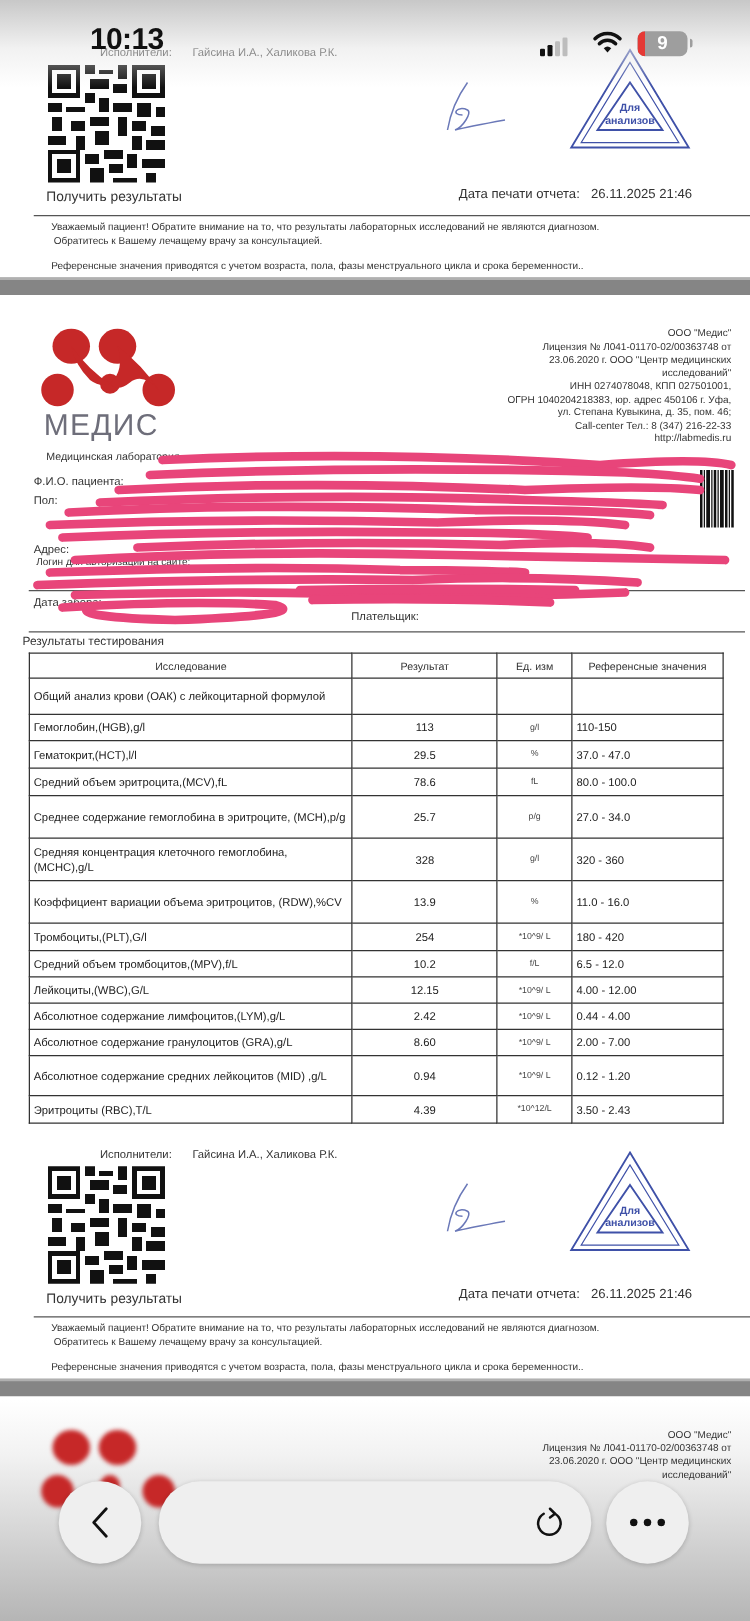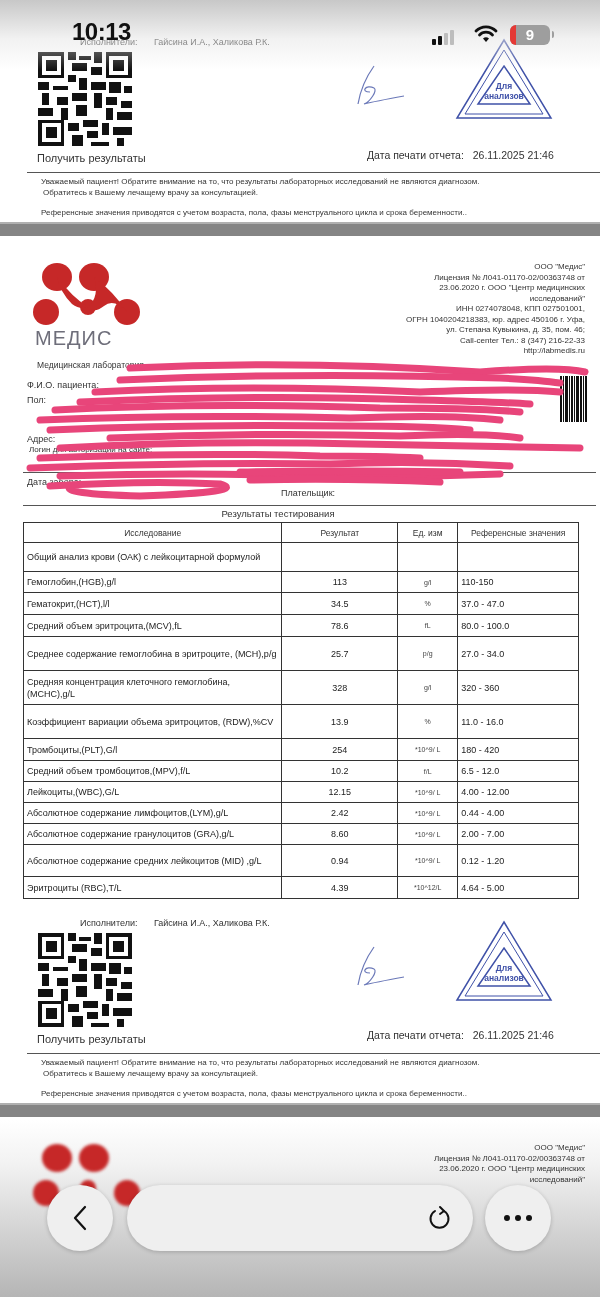--- a/index.html
+++ b/index.html
@@ -28,29 +28,29 @@
   .qr svg { width: 100%; height: 100%; }
   .qr-caption { font-size: 11px; color: #333; }
   .signature { position: absolute; }
   .stamp { position: absolute; width: 98px; height: 82px; }
   .print-date { font-size: 10.5px; color: #333; }
   .rule { position: absolute; height: 1px; background: #555; }
   .notice { font-size: 8px; color: #333; line-height: 11px; }
 
   
   .company-info { position: absolute; right: 15px; top: 262px; width: 260px; text-align: right; font-size: 8px; line-height: 10.5px; color: #333; }
-  .logo-text { position: absolute; left: 35px; top: 327px; font-size: 20px; color: #6e6e7a; letter-spacing: 1px; font-weight: normal; }
+  .logo-text { position: absolute; left: 35px; top: 327px; font-size: 24px; color: #6e6e7a; letter-spacing: 1px; font-weight: normal; }
   .logo-sub { position: absolute; left: 37px; top: 360px; font-size: 8.5px; color: #333; }
 
   .field-label { font-size: 9px; color: #333; }
 
   .scribble { position: absolute; left: 0; top: 360px; width: 600px; height: 145px; z-index: 2; pointer-events: none; }
 
   
-  .results-title { position: absolute; left: 0; width: 556px; top: 508px; text-align: center; font-size: 9.5px; color: #333; }
+  .results-title { position: absolute; left: 0; width: 556px; top: 508px; font-size: 9.5px; color: #333; padding-left: 18px; }
   table.results { position: absolute; left: 23px; top: 522px; width: 556px; border-collapse: collapse; font-size: 9px; color: #222; }
   table.results th, table.results td { border: 1px solid #333; padding: 0 3px; vertical-align: middle; }
   table.results th { font-weight: normal; height: 20px; font-size: 8.5px; text-align: center; color: #333; }
   table.results td.name { text-align: left; line-height: 12px; }
   table.results td.val { text-align: center; }
   table.results td.unit { text-align: center; font-size: 7px; color: #444; }
   table.results td.ref { text-align: left; }
 
   
   .blur-area { position: absolute; left: 0; top: 1120px; width: 600px; height: 177px; background: linear-gradient(to bottom, #ffffff 0%, #f2f2f2 25%, #b5b5b5 100%); }
@@ -223,21 +223,21 @@
       <td class="ref"></td>
     </tr>
     <tr style="height:21px">
       <td class="name">Гемоглобин,(HGB),g/l</td>
       <td class="val">113</td>
       <td class="unit">g/l</td>
       <td class="ref">110-150</td>
     </tr>
     <tr style="height:22px">
       <td class="name">Гематокрит,(HCT),l/l</td>
-      <td class="val">34.5</td>
+      <td class="val">29.5</td>
       <td class="unit">%</td>
       <td class="ref">37.0 - 47.0</td>
     </tr>
     <tr style="height:22px">
       <td class="name">Средний объем эритроцита,(MCV),fL</td>
       <td class="val">78.6</td>
       <td class="unit">fL</td>
       <td class="ref">80.0 - 100.0</td>
     </tr>
     <tr style="height:34px">
@@ -291,21 +291,21 @@
     <tr style="height:32px">
       <td class="name">Абсолютное содержание средних лейкоцитов (MID) ,g/L</td>
       <td class="val">0.94</td>
       <td class="unit">*10^9/ L</td>
       <td class="ref">0.12 - 1.20</td>
     </tr>
     <tr style="height:22px">
       <td class="name">Эритроциты (RBC),T/L</td>
       <td class="val">4.39</td>
       <td class="unit">*10^12/L</td>
-      <td class="ref">4.64 - 5.00</td>
+      <td class="ref">3.50 - 2.43</td>
     </tr>
   </tbody>
 </table>
 
 <div class="abs performers" style="left:80px; top:918px;">
   <span style="margin-right:14px;">Исполнители:</span>
   <span>Гайсина И.А., Халикова Р.К.</span>
 </div>
 <div class="qr" style="left:38px; top:933px;">
   <svg viewBox="0 0 25 25" shape-rendering="crispEdges">

